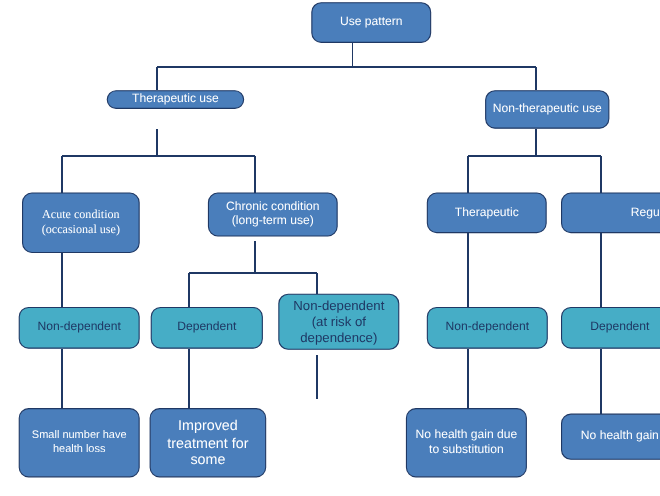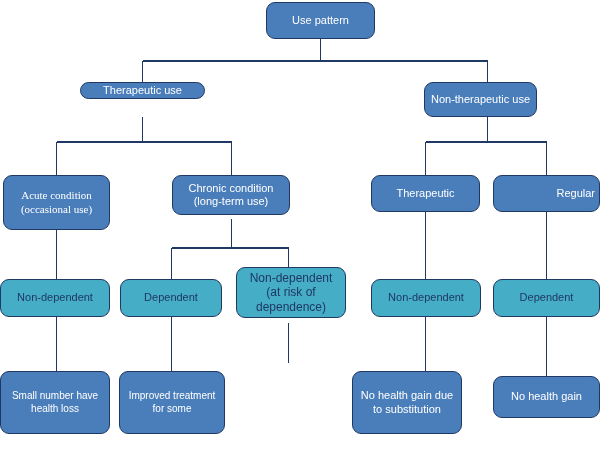--- a/index.html
+++ b/index.html
@@ -28,20 +28,21 @@
     box-sizing: border-box;
     border: 1.6px solid #1f3864;
     border-radius: 9px;
     display: flex;
     align-items: center;
     justify-content: center;
     text-align: center;
     line-height: 1.22;
     padding: 2px 4px;
     z-index: 2;
+    margin-left: 17px;
   }
   .node.blue {
     background: #4a7ebb;
     color: #ffffff;
   }
   .node.teal {
     background: #46adc6;
     color: #1f3864;
   }
   .node span {
@@ -124,21 +125,21 @@
   </div>
 
   <div class="node teal" style="left:493px; top:279px; width:107px; height:38px; font-size:11px;">
     <span>Dependent</span>
   </div>
 
   <div class="node blue" style="left:0px; top:371px; width:110px; height:63px; font-size:10px;">
     <span>Small number have health loss</span>
   </div>
 
-  <div class="node blue" style="left:119px; top:371px; width:106px; height:63px; font-size:10px;">
+  <div class="node blue" style="left:119px; top:371px; width:106px; height:63px; font-size:13px;">
     <span>Improved treatment for some</span>
   </div>
 
 
   <div class="node blue" style="left:352px; top:371px; width:110px; height:63px; font-size:11px;">
     <span>No health gain due to substitution</span>
   </div>
 
   <div class="node blue" style="left:493px; top:376px; width:107px; height:42px; font-size:11px;">
     <span>No health gain</span>

